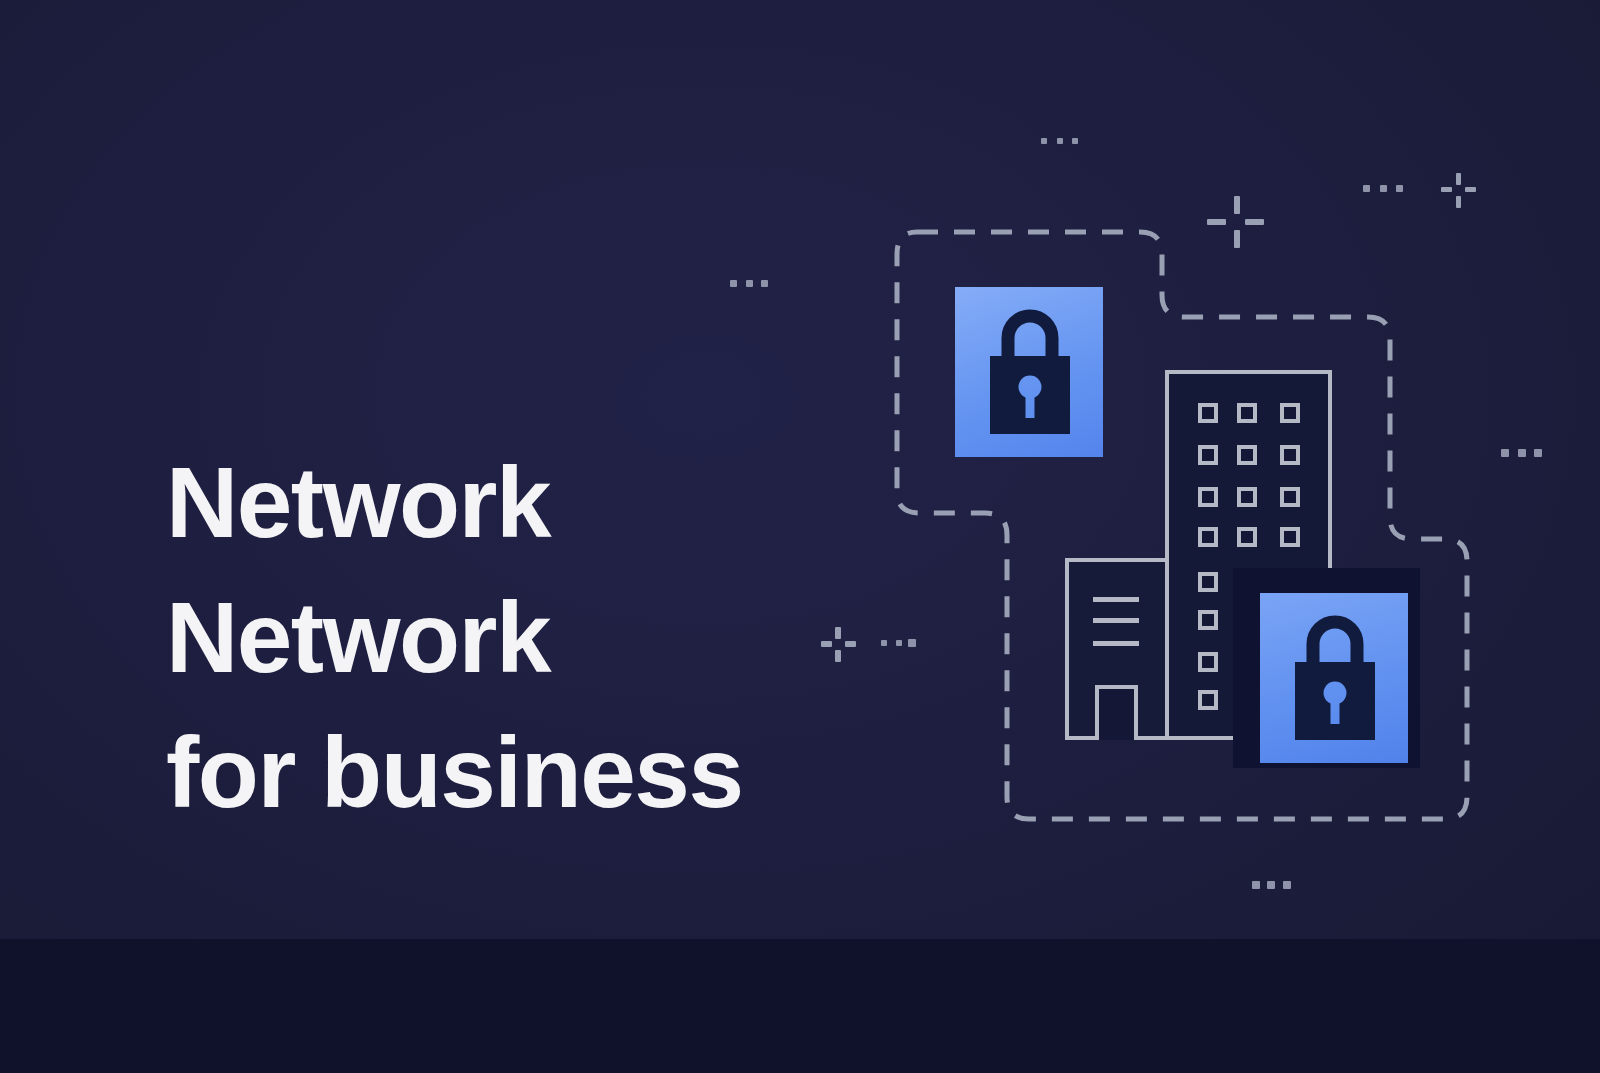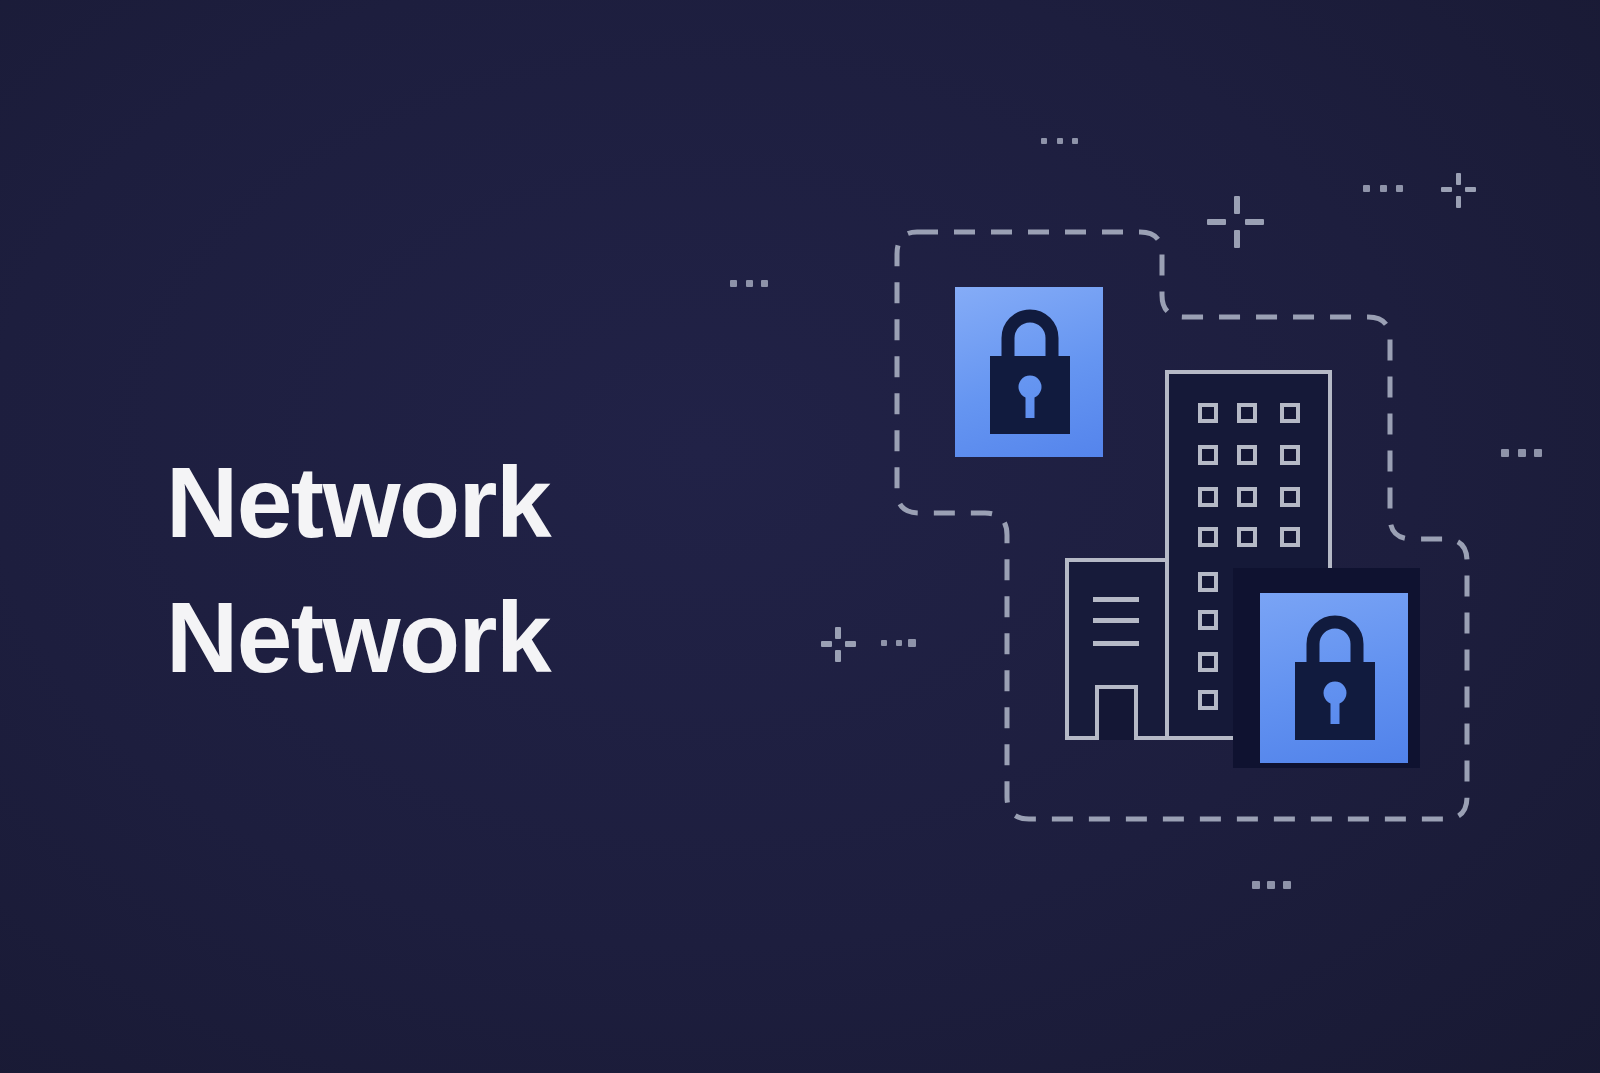--- a/index.html
+++ b/index.html
@@ -1,17 +1,17 @@
 <!DOCTYPE html>
 <html><head>
 <meta charset="utf-8">
 <style>
   html,body{margin:0;padding:0;background:#10112a;}
   .stage{
-    position:relative;width:1600px;height:1073px;overflow:hidden;
+    position:relative;width:1600px;height:939px;overflow:hidden;
     background:radial-gradient(ellipse 1300px 900px at 44% 42%, #212247 0%, #1d1e3e 55%, #181932 100%);
     font-family:"Liberation Sans", sans-serif;
   }
   
   .title{
     position:absolute;left:166px;top:435px;
     font-size:100px;line-height:135px;font-weight:600;letter-spacing:-1.5px;
     color:#f4f4f6;white-space:nowrap;
   }
   .title span{display:block;}
@@ -33,20 +33,21 @@
   .tile svg{position:absolute;left:0;top:0;width:148px;height:170px;}
 </style>
 </head>
 <body>
 
 <div class="stage">
 
   <h1 class="title" style="margin:0">
     <span>Network</span>
     <span>Network</span>
+    <span>for business</span>
   </h1>
 
   <svg class="overlay" viewBox="0 0 1600 1073" aria-hidden="true">
 
     <path d="M917 232 L1140 232 Q1162 232 1162 254 L1162 295 Q1162 317 1184 317
          L1368 317 Q1390 317 1390 339 L1390 517 Q1390 539 1412 539
          L1445 539 Q1467 539 1467 561 L1467 797 Q1467 819 1445 819
          L1029 819 Q1007 819 1007 797 L1007 535 Q1007 513 985 513
          L919 513 Q897 513 897 491 L897 254 Q897 232 917 232 Z" fill="none" stroke="#9aa0b4" stroke-width="5" stroke-dasharray="21 16"></path>
 

